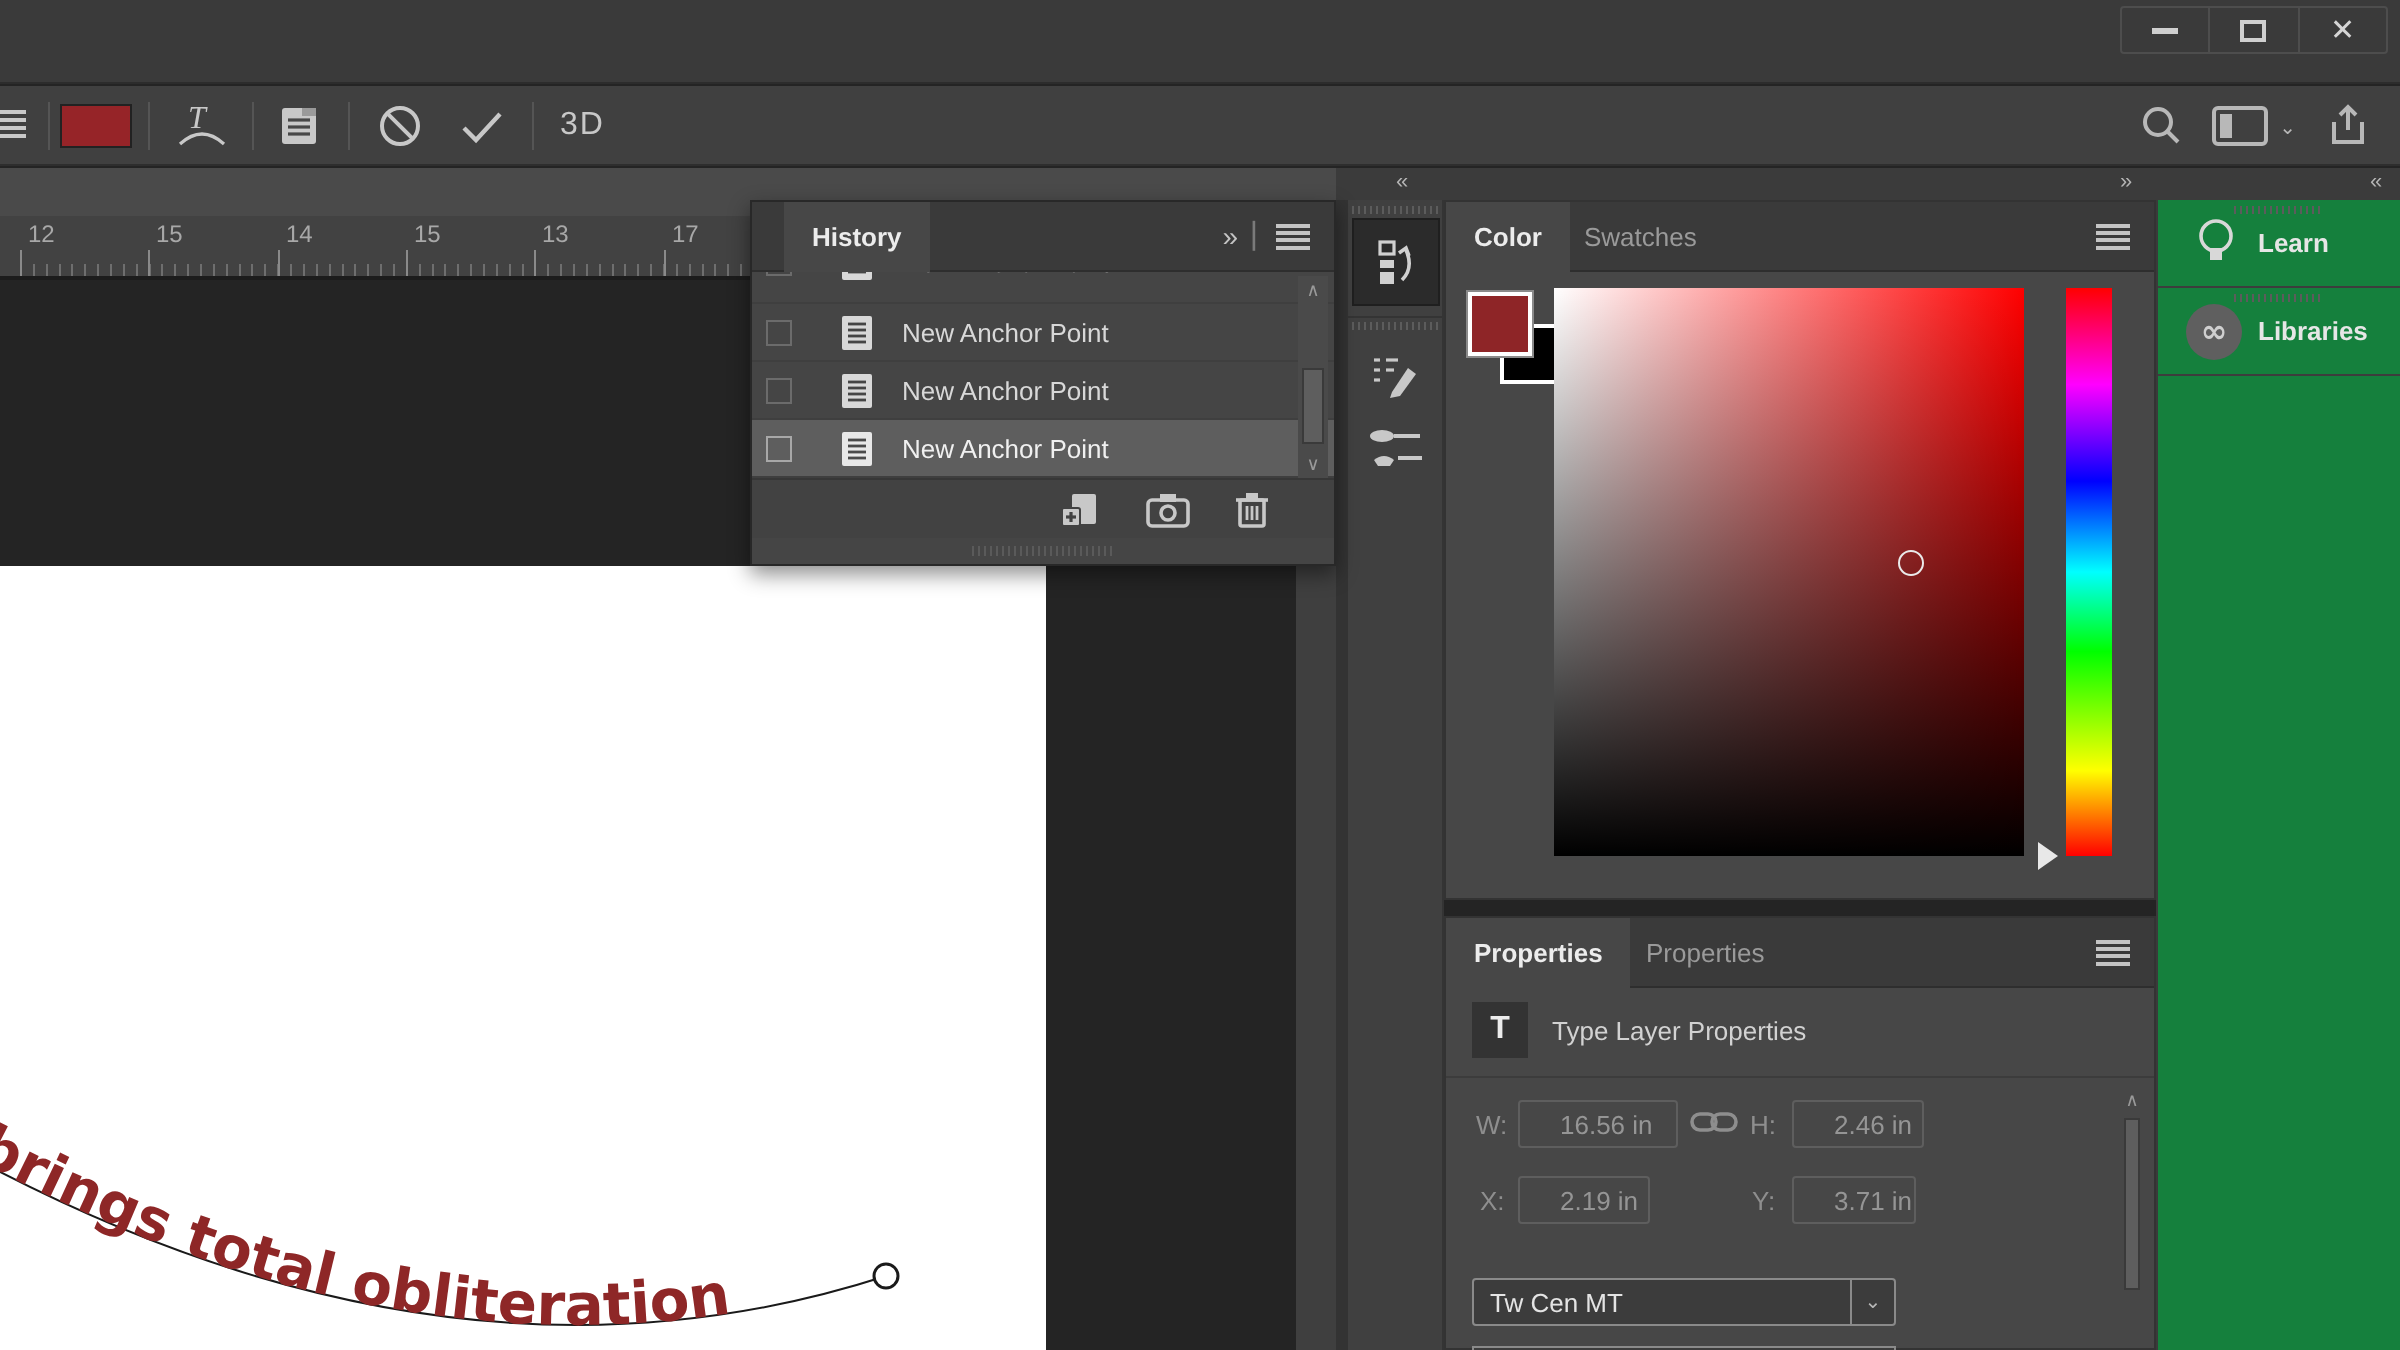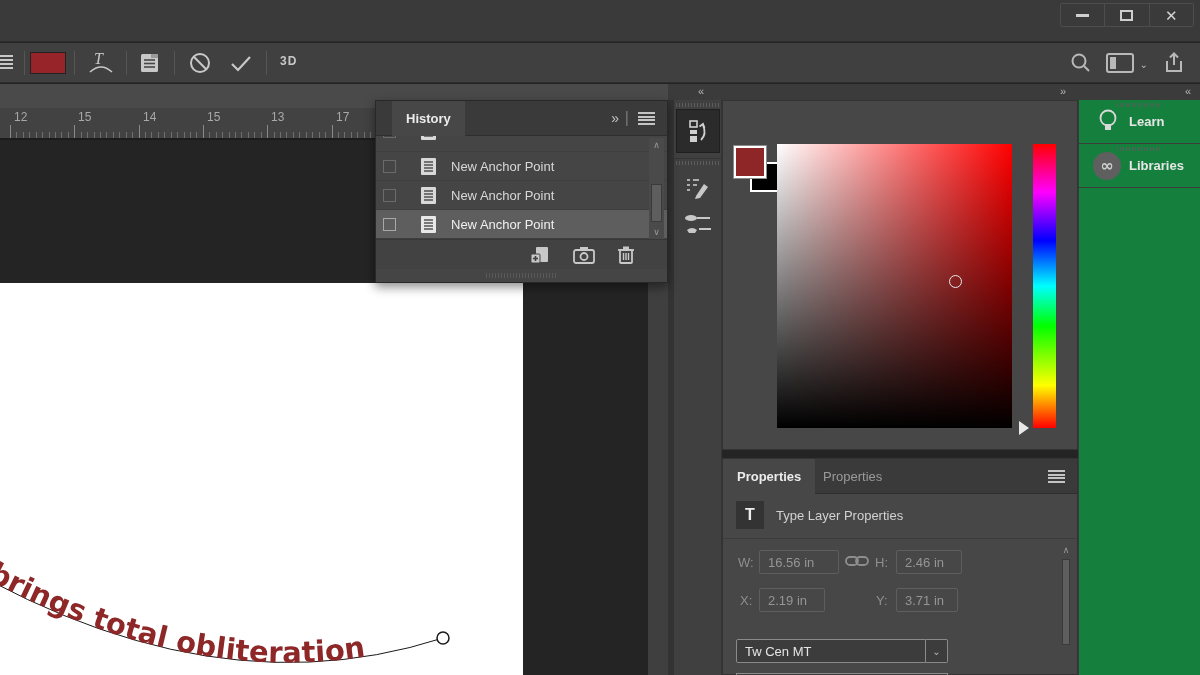--- a/index.html
+++ b/index.html
@@ -17,21 +17,21 @@
   .max-glyph { width:13px; height:11px; border:2px solid #cfcfcf; }
   .close-glyph { font-size:15px; font-weight:bold; color:#d5d5d5; line-height:1; }
 
   
   .optionsbar { top:43px; left:0; width:1200px; height:40px; background:#404040; border-bottom:1px solid #2e2e2e; }
   .opt-sep { position:absolute; top:8px; width:1px; height:24px; background:#555; }
   .swatch { position:absolute; left:30px; top:9px; width:36px; height:22px; background:#962428; border:1px solid #222; }
   .lines-icon { position:absolute; left:-5px; top:12px; width:18px; height:16px;
     background:repeating-linear-gradient(to bottom,#c8c8c8 0 2px,transparent 2px 4px); }
   .opt-icon { position:absolute; top:6px; }
-  .threed { position:absolute; left:280px; top:11px; color:#c8c8c8; font-size:12px; font-weight:bold; letter-spacing:1px;text-align:center; }
+  .threed { position:absolute; left:280px; top:11px; color:#c8c8c8; font-size:16px; font-weight:normal; letter-spacing:1px;text-align:center; }
   .right-icons { position:absolute; right:0; top:0; height:40px; }
 
   
   .tabstrip { top:84px; left:0; width:668px; height:24px; background:#4a4a4a; }
   .ruler { top:108px; left:0; width:668px; height:32px; background:#424242; border-bottom:2px solid #1c1c1c;
     background-image:repeating-linear-gradient(to right,#6e6e6e 0 1px,transparent 1px 6.43px);
     background-size:100% 6px; background-position:10px 24px; background-repeat:no-repeat; }
   .major { position:absolute; bottom:0; width:1px; height:13px; background:#8a8a8a; }
   .major .num { position:absolute; left:4px; top:-15px; font-size:12px; color:#a8a8a8; }
   .pasteboard { top:142px; left:0; width:648px; height:533px; background:#242424; }
@@ -92,21 +92,21 @@
     border-top:7px solid transparent; border-bottom:7px solid transparent; border-left:10px solid #e8e8e8; }
 
   
   .props { top:458px; left:722px; width:356px; height:217px; background:#474747; border:1px solid #333; }
   .type-tile { position:absolute; left:13px; top:42px; width:28px; height:28px; background:#333; color:#ececec;
     font-size:16px; font-weight:bold; display:flex; align-items:center; justify-content:center; }
   .props-header { position:absolute; left:53px; top:49px; font-size:13px; color:#d2d2d2; }
   .props-div { position:absolute; left:0; top:79px; width:100%; height:1px; background:#3c3c3c; }
   .flabel { position:absolute; font-size:13px; color:#8e8e8e; }
   .ffield { position:absolute; height:24px; border:1px solid #5e5e5e; border-radius:2px; font-size:13px; color:#959595;
-    display:flex; align-items:center; padding-left:8px; background:transparent; }
+    display:flex; align-items:center; padding-left:20px; background:transparent; }
   .fontbox { position:absolute; left:13px; top:180px; width:190px; height:24px; background:#3c3c3c; border:1px solid #8a8a8a;
     border-radius:2px 0 0 2px; display:flex; align-items:center; padding-left:8px; font-size:13px; color:#e4e4e4; }
   .fontdrop { position:absolute; left:203px; top:180px; width:22px; height:24px; background:#3c3c3c; border:1px solid #8a8a8a; border-left:none;
     border-radius:0 2px 2px 0; display:flex; align-items:center; justify-content:center; color:#b8b8b8; font-size:10px; }
   .fontbox2 { position:absolute; left:13px; top:214px; width:212px; height:3px; border:1px solid #8a8a8a; border-bottom:none; background:#3c3c3c; }
   .props-scroll { position:absolute; right:4px; top:86px; width:14px; height:128px; }
   .ps-thumb { position:absolute; left:3px; top:14px; width:8px; height:86px; background:#5e5e5e; border:1px solid #3a3a3a; }
 
   
   .rail { top:100px; left:1078px; width:122px; height:575px; background:#15803d; border-left:1px solid #3a3a3a; }
@@ -373,20 +373,25 @@
             <line x1="6.5" y1="8" x2="6.5" y2="15"></line>
             <line x1="9" y1="8" x2="9" y2="15"></line>
             <line x1="11.5" y1="8" x2="11.5" y2="15"></line>
           </g>
       </svg>
     </div>
     <div class="hist-grip"></div>
   </div>
 
   <div class="abs colorpanel">
+    <div class="panel-tabsbar">
+      <div class="ptab active" style="left:0">Color</div>
+      <div class="ptab" style="left:55px">Swatches</div>
+      <div class="menu-icon" style="right:12px;top:11px"></div>
+    </div>
     <div class="fgbg">
       <div class="bgswatch"></div>
       <div class="fgswatch"></div>
     </div>
     <div class="picker">
       <div class="picker-cursor" style="left:172px;top:131px"></div>
     </div>
     <div class="huebar"></div>
     <div class="hue-marker"></div>
   </div>

